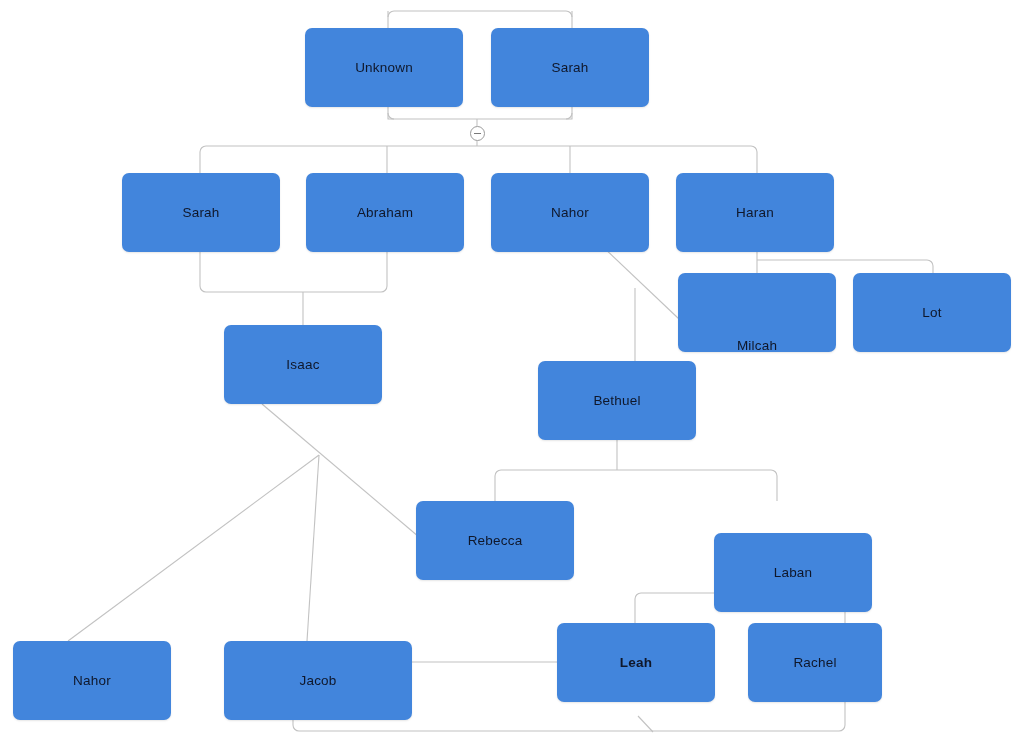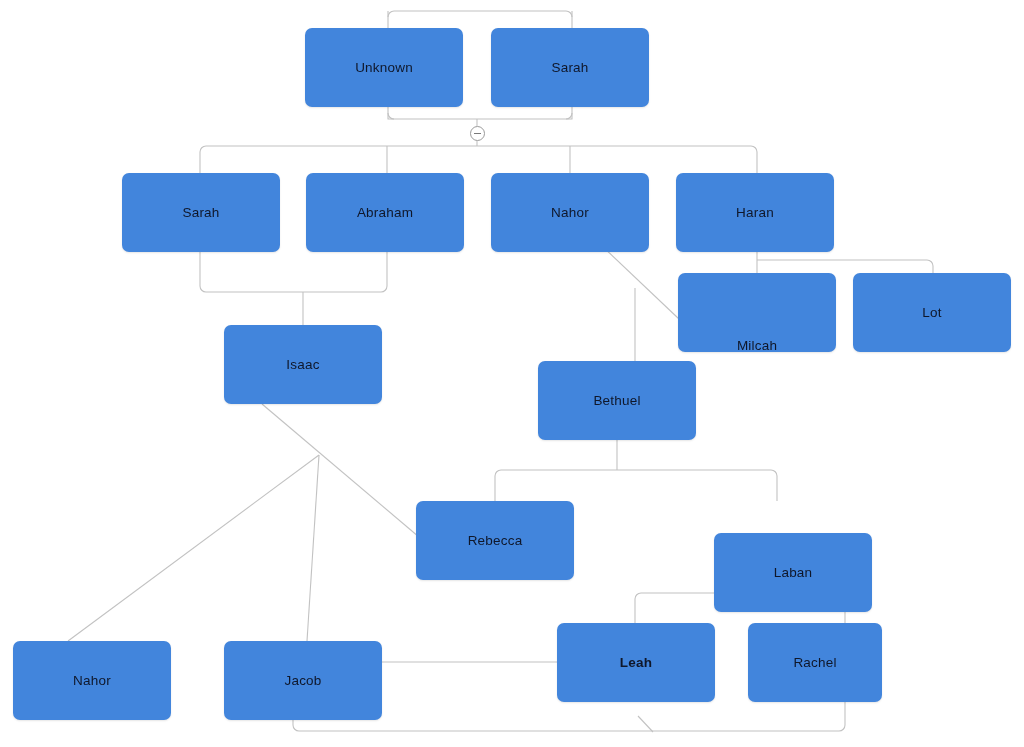--- a/index.html
+++ b/index.html
@@ -193,21 +193,21 @@
   </div>
 
   <div class="node" style="left:748px; top:623px; width:134px; height:79px;">
     <span class="node-label">Rachel</span>
   </div>
 
   <div class="node" style="left:13px; top:641px; width:158px; height:79px;">
     <span class="node-label">Nahor</span>
   </div>
 
-  <div class="node" style="left:224px; top:641px; width:158px; height:79px;">
+  <div class="node" style="left:224px; top:641px; width:188px; height:79px;">
     <span class="node-label">Jacob</span>
   </div>
 
   <div class="toggle-btn" style="left:470px; top:126px;">
     <span class="minus"></span>
   </div>
 
 </div>
 
 </body></html>

